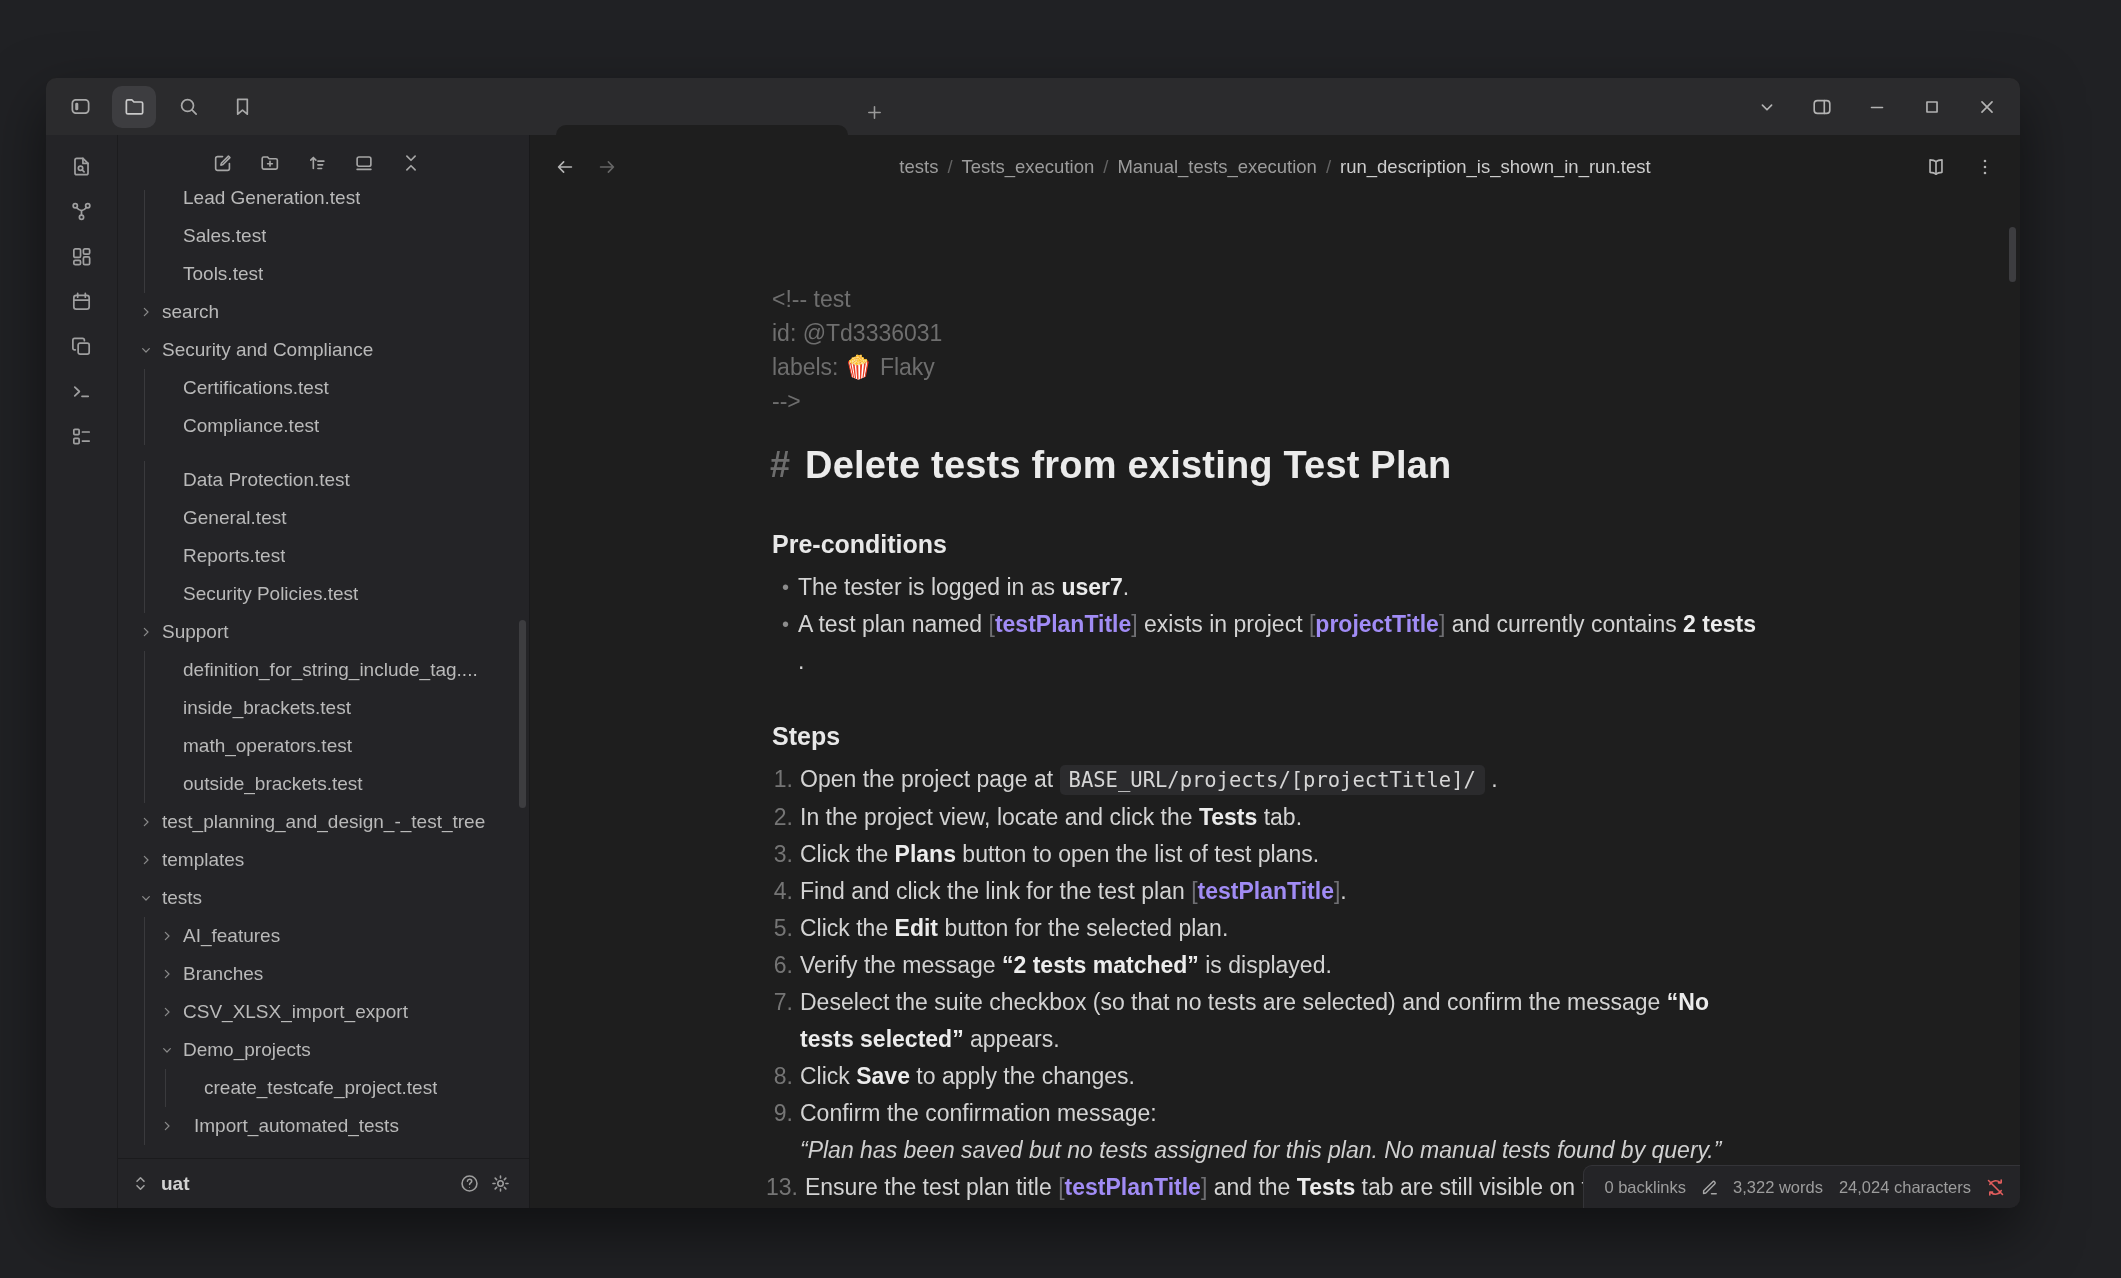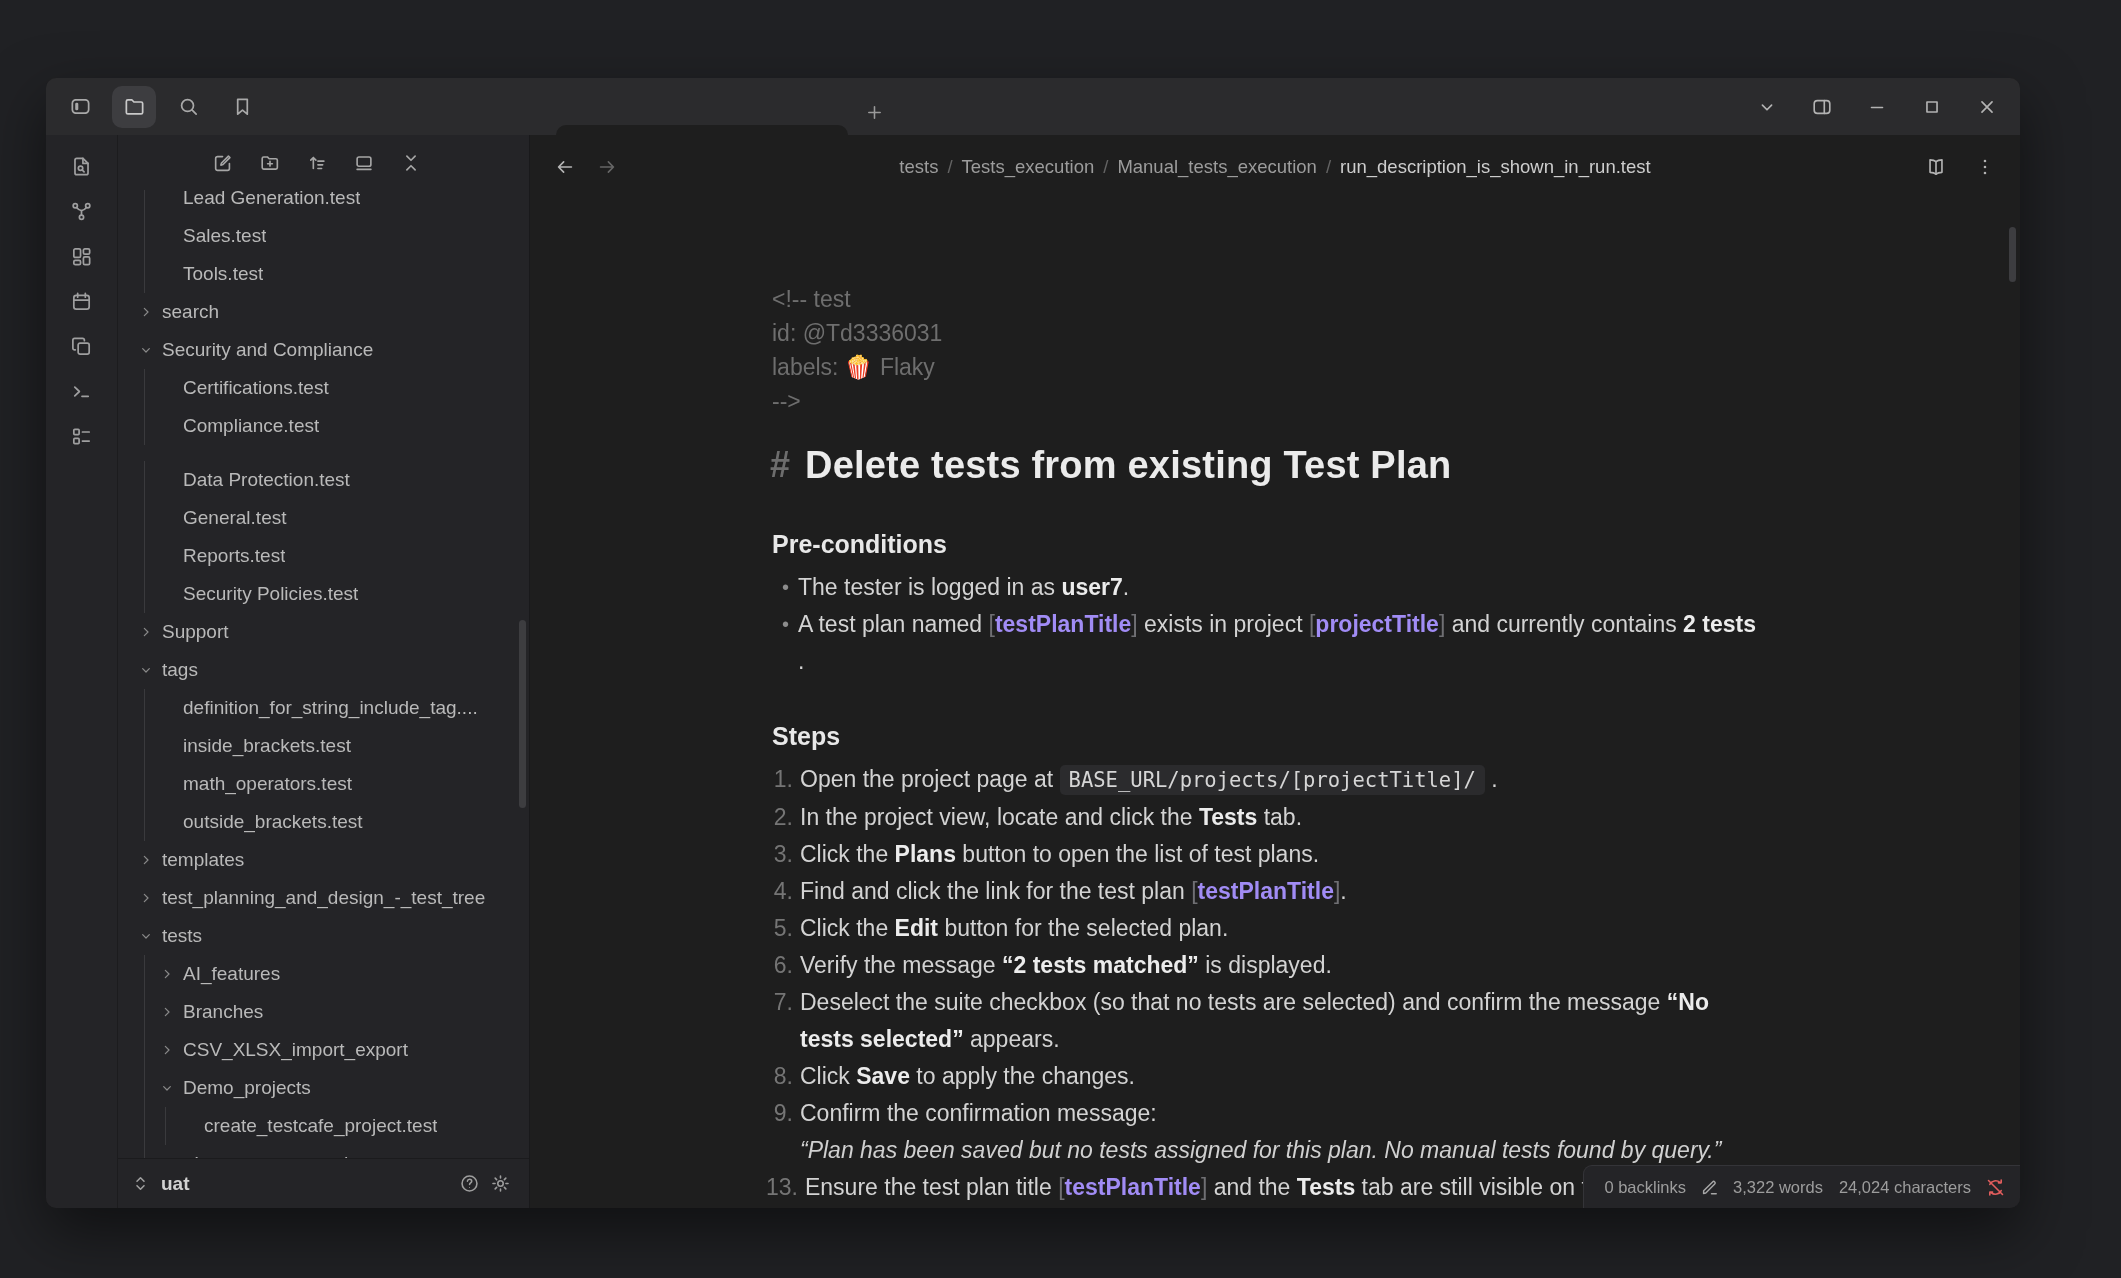--- a/index.html
+++ b/index.html
@@ -312,63 +312,55 @@
               <span class="tree-label">Security Policies.test</span>
             </div>
             <div class="tree-row" style="padding-left: 20px;">
               <span class="chev">
                 <svg viewBox="0 0 24 24" fill="none" stroke="currentColor" stroke-width="1.8" stroke-linecap="round" stroke-linejoin="round">
                   <path d="M9.5 6.5l5.5 5.5-5.5 5.5"></path>
                 </svg>
               </span>
               <span class="tree-label">Support</span>
             </div>
+            <div class="tree-row" style="padding-left: 41px;">
+              <span class="guide" style="left: 26px;"></span>
+              <span class="chev"></span>
+              <span class="tree-label">definition_for_string_include_tag....</span>
+            </div>
+            <div class="tree-row" style="padding-left: 41px;">
+              <span class="guide" style="left: 26px;"></span>
+              <span class="chev"></span>
+              <span class="tree-label">inside_brackets.test</span>
+            </div>
+            <div class="tree-row" style="padding-left: 41px;">
+              <span class="guide" style="left: 26px;"></span>
+              <span class="chev"></span>
+              <span class="tree-label">math_operators.test</span>
+            </div>
+            <div class="tree-row" style="padding-left: 41px;">
+              <span class="guide" style="left: 26px;"></span>
+              <span class="chev"></span>
+              <span class="tree-label">outside_brackets.test</span>
+            </div>
             <div class="tree-row" style="padding-left: 20px;">
               <span class="chev">
                 <svg viewBox="0 0 24 24" fill="none" stroke="currentColor" stroke-width="1.8" stroke-linecap="round" stroke-linejoin="round">
-                  <path d="M7 10l5 5 5-5"></path>
-                </svg>
-              </span>
-              <span class="tree-label">tags</span>
-            </div>
-            <div class="tree-row" style="padding-left: 41px;">
-              <span class="guide" style="left: 26px;"></span>
-              <span class="chev"></span>
-              <span class="tree-label">definition_for_string_include_tag....</span>
-            </div>
-            <div class="tree-row" style="padding-left: 41px;">
-              <span class="guide" style="left: 26px;"></span>
-              <span class="chev"></span>
-              <span class="tree-label">inside_brackets.test</span>
-            </div>
-            <div class="tree-row" style="padding-left: 41px;">
-              <span class="guide" style="left: 26px;"></span>
-              <span class="chev"></span>
-              <span class="tree-label">math_operators.test</span>
-            </div>
-            <div class="tree-row" style="padding-left: 41px;">
-              <span class="guide" style="left: 26px;"></span>
-              <span class="chev"></span>
-              <span class="tree-label">outside_brackets.test</span>
+                  <path d="M9.5 6.5l5.5 5.5-5.5 5.5"></path>
+                </svg>
+              </span>
+              <span class="tree-label">test_planning_and_design_-_test_tree</span>
             </div>
             <div class="tree-row" style="padding-left: 20px;">
               <span class="chev">
                 <svg viewBox="0 0 24 24" fill="none" stroke="currentColor" stroke-width="1.8" stroke-linecap="round" stroke-linejoin="round">
                   <path d="M9.5 6.5l5.5 5.5-5.5 5.5"></path>
                 </svg>
               </span>
               <span class="tree-label">templates</span>
-            </div>
-            <div class="tree-row" style="padding-left: 20px;">
-              <span class="chev">
-                <svg viewBox="0 0 24 24" fill="none" stroke="currentColor" stroke-width="1.8" stroke-linecap="round" stroke-linejoin="round">
-                  <path d="M9.5 6.5l5.5 5.5-5.5 5.5"></path>
-                </svg>
-              </span>
-              <span class="tree-label">test_planning_and_design_-_test_tree</span>
             </div>
             <div class="tree-row" style="padding-left: 20px;">
               <span class="chev">
                 <svg viewBox="0 0 24 24" fill="none" stroke="currentColor" stroke-width="1.8" stroke-linecap="round" stroke-linejoin="round">
                   <path d="M7 10l5 5 5-5"></path>
                 </svg>
               </span>
               <span class="tree-label">tests</span>
             </div>
             <div class="tree-row" style="padding-left: 41px;">

